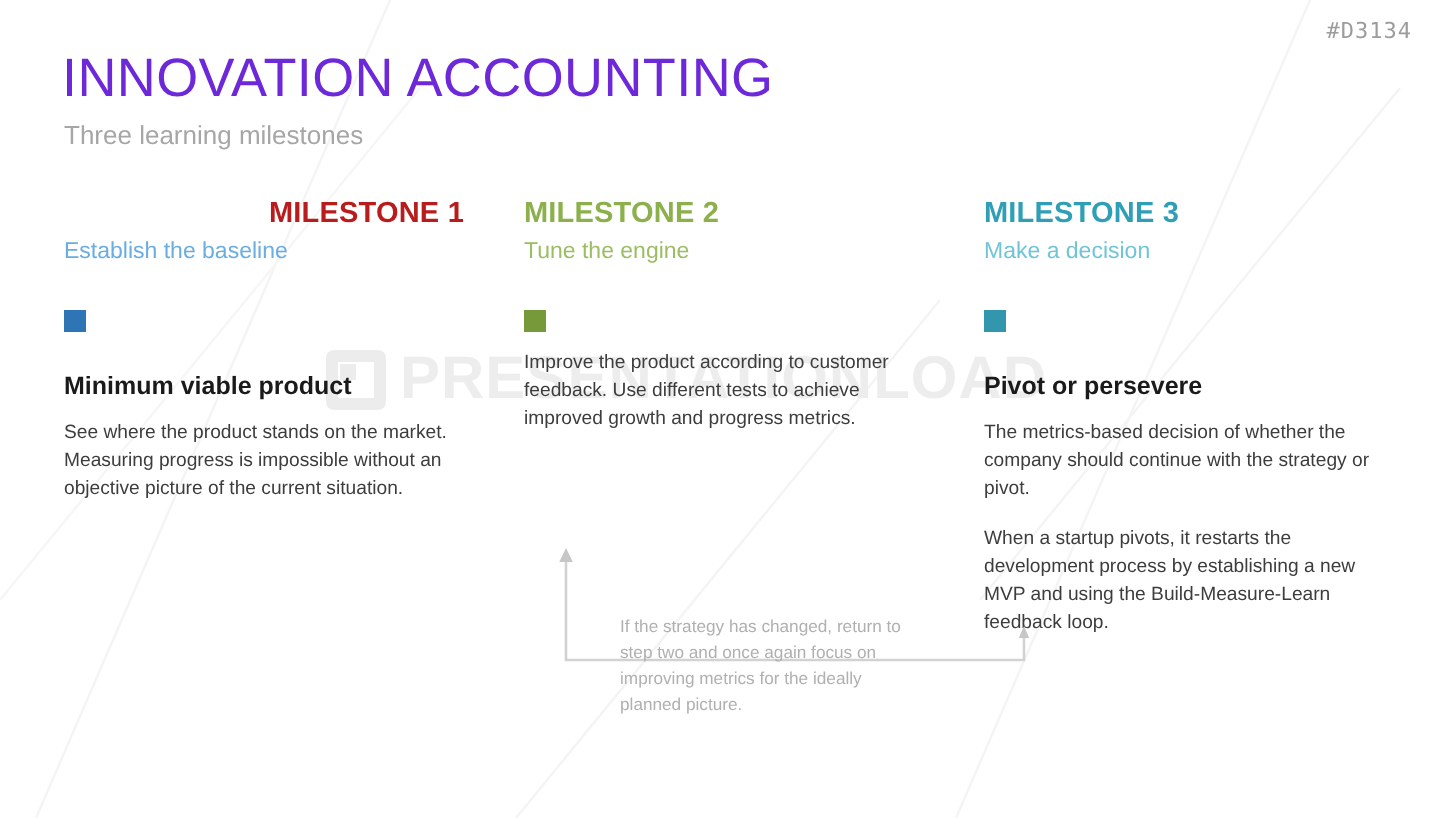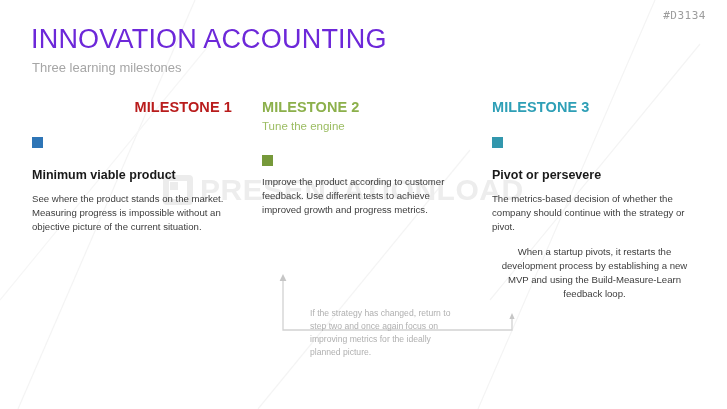--- a/index.html
+++ b/index.html
@@ -110,21 +110,21 @@
     color: #1a1a1a;
     margin-top: 19px;
     line-height: 1.32;
   }
   .ms-body {
     font-size: 9.6px;
     color: #3d3d3d;
     line-height: 1.45;
     margin-top: 9px;
   }
-  .ms-body + .ms-body { margin-top: 11px; text-align: center; }
+  .ms-body + .ms-body { margin-top: 11px; }
 
   
   .c1 .ms-head { color: #b91c1c; text-align: right; }
   .c1 .ms-sub  { color: #6aade0; }
   .c1 .ms-square { background: #2e75b6; }
 
   .c2 .ms-head { color: #8cb04b; }
   .c2 .ms-sub  { color: #9cbd63; }
   .c2 .ms-square { background: #76993a; }
 
@@ -165,34 +165,36 @@
     <div class="wm-logo"></div>
     <div class="wm-text">PRESENTATIONLOAD</div>
   </div>
 
   <div class="doc-id">#D3134</div>
   <h1 class="title">INNOVATION ACCOUNTING</h1>
   <div class="subtitle">Three learning milestones</div>
 
   <div class="col col-1 c1">
     <div class="ms-head">MILESTONE 1</div>
+    <div class="ms-sub">Establish the baseline</div>
     <div class="ms-square"></div>
     <div class="ms-title">Minimum viable product</div>
     <p class="ms-body">See where the product stands on the market. Measuring progress is impossible without an objective picture of the current situation.</p>
   </div>
 
   <div class="col col-2 c2">
     <div class="ms-head">MILESTONE 2</div>
     <div class="ms-sub">Tune the engine</div>
     <div class="ms-square"></div>
     <p class="ms-body">Improve the product according to customer feedback. Use different tests to achieve improved growth and progress metrics.</p>
   </div>
 
   <div class="col col-3 c3">
     <div class="ms-head">MILESTONE 3</div>
+    <div class="ms-sub">Make a decision</div>
     <div class="ms-square"></div>
     <div class="ms-title">Pivot or persevere</div>
     <p class="ms-body">The metrics-based decision of whether the company should continue with the strategy or pivot.</p>
     <p class="ms-body">When a startup pivots, it restarts the development process by establishing a new MVP and using the Build-Measure-Learn feedback loop.</p>
   </div>
 
   <svg class="loop-svg" width="260" height="75" viewBox="0 0 260 75">
     <path d="M13 10 L13 62 L242 62 L242 49" fill="none" stroke="#d2d2d2" stroke-width="1.3"></path>
     <path d="M13 6 L9.6 13 L16.4 13 Z" fill="#c6c6c6"></path>
     <path d="M242 45 L239.4 51 L244.6 51 Z" fill="#c6c6c6"></path>

